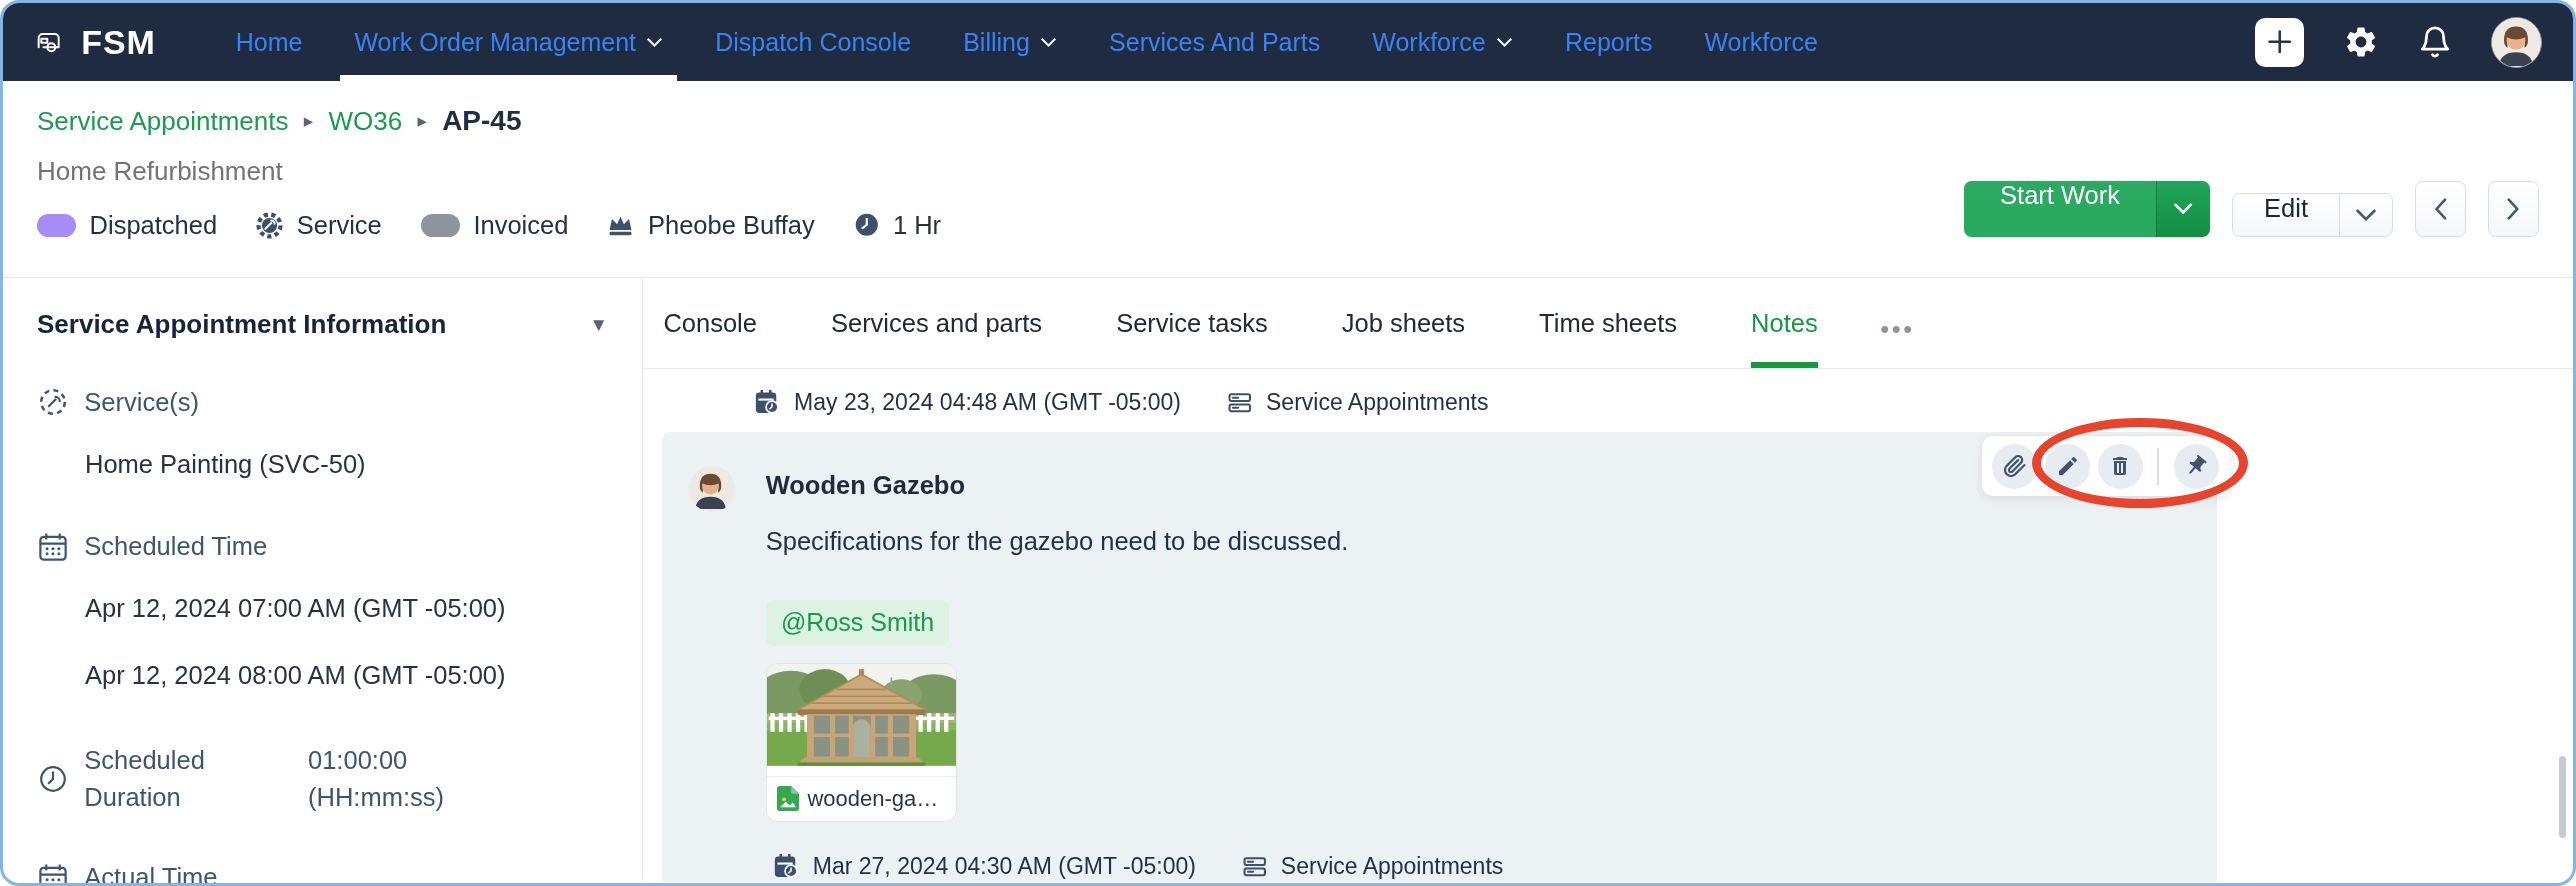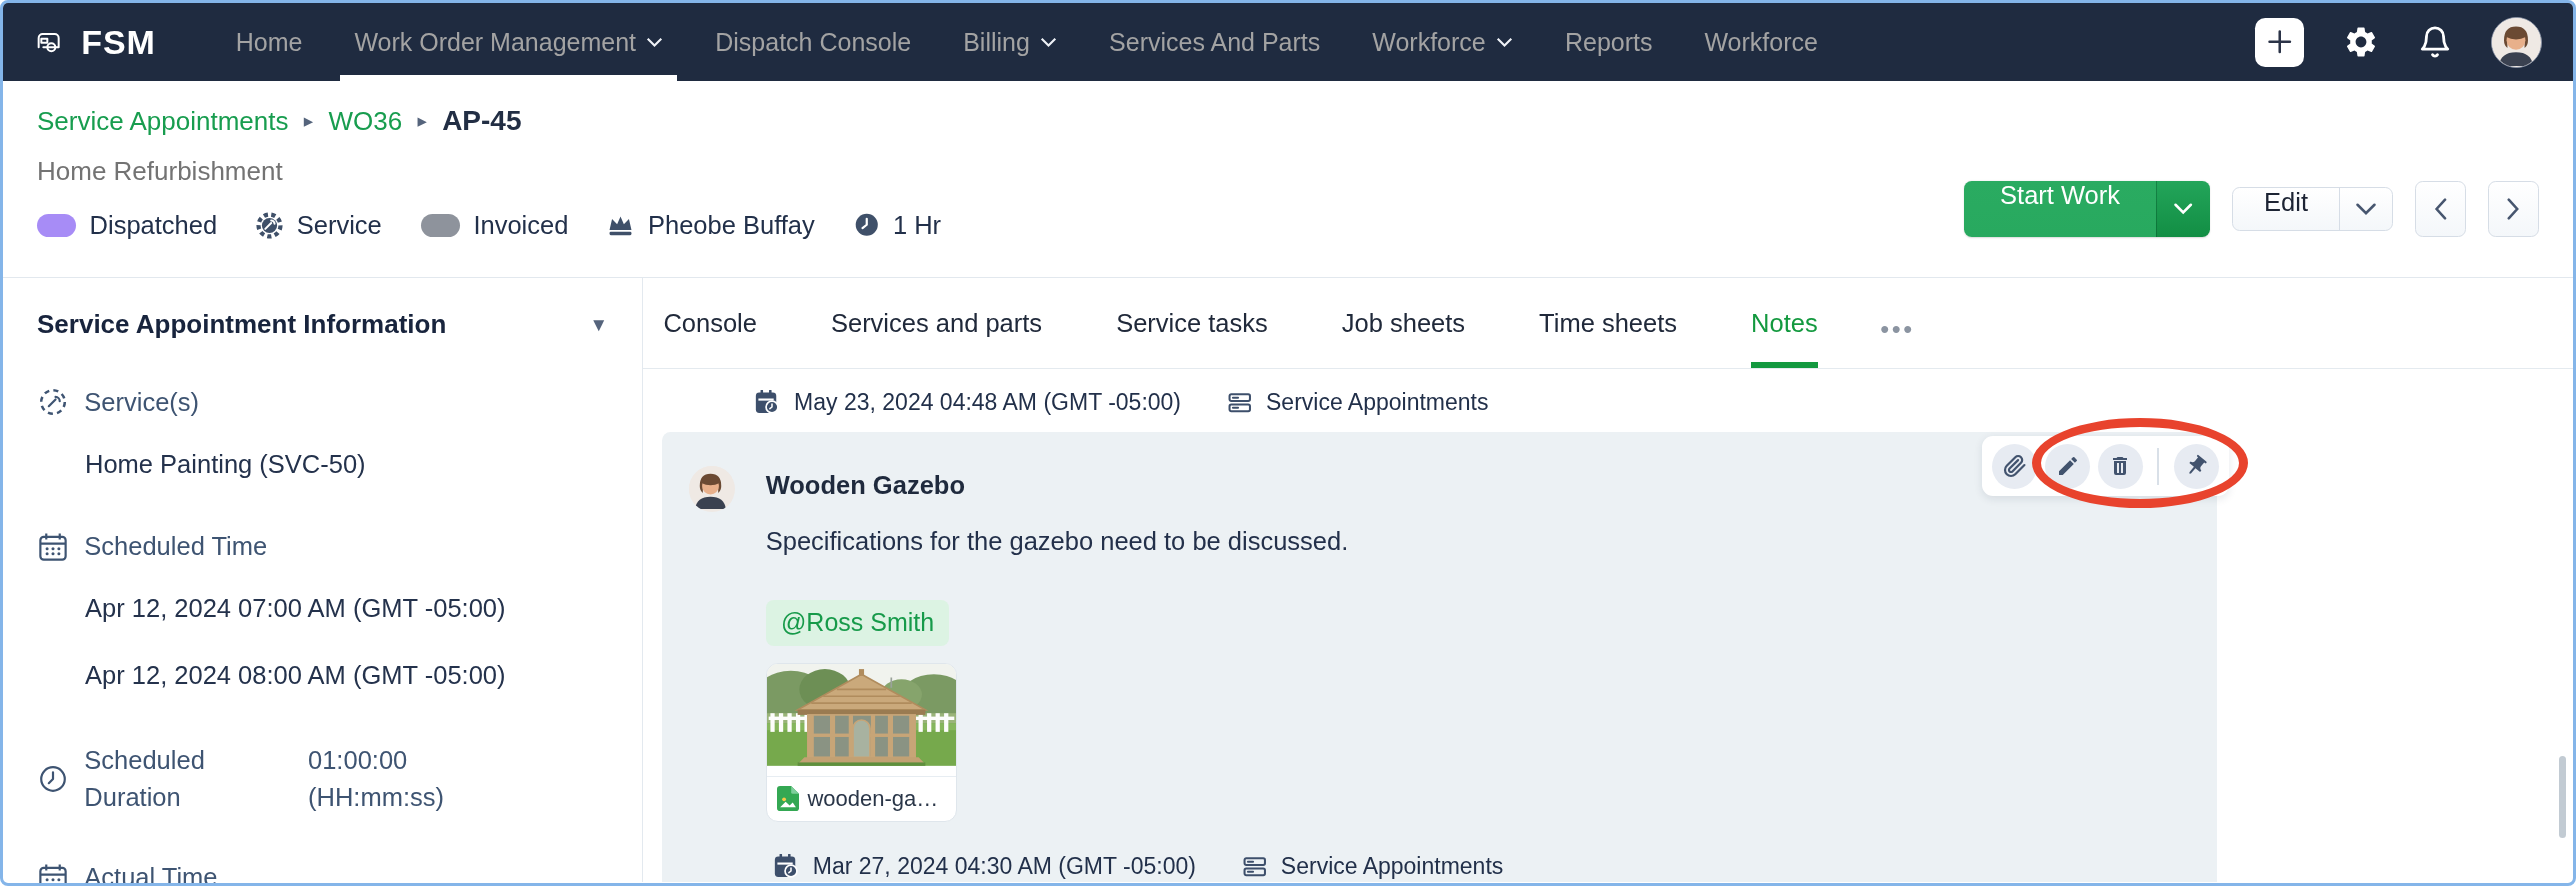--- a/index.html
+++ b/index.html
@@ -1,45 +1,45 @@
 <!DOCTYPE html>
 <html style="font-size:13.6px"><head>
 <meta charset="utf-8">
 <style>
   * { margin:0; padding:0; box-sizing:border-box; }
   html,body { background:#fff; }
   body { font-family:"Liberation Sans", sans-serif; width:2576px; height:886px; }
-  .frame { position:relative; width:2576px; height:886px; border:3.4px solid #84b5e9; border-radius:8px; overflow:hidden; background:#fff; }
+  .frame { position:relative; width:2576px; height:886px; border:3.4px solid #84b5e9; border-radius:19px; overflow:hidden; background:#fff; }
 
   
   .navbar { height:78px; background:#1f2b40; display:flex; align-items:stretch; padding:0 31px; }
   .brand { display:flex; align-items:center; gap:15.3px; margin-right:54px; }
   .brand-text { color:#fff; font-size:34px; font-weight:bold; letter-spacing:0.9px; }
   .nav-items { display:flex; align-items:stretch; }
-  .nav-item { position:relative; display:flex; align-items:center; gap:10.2px; color:#a3a3a3; font-size:25px; padding:0 26px; cursor:pointer; text-decoration:none; }
+  .nav-item { position:relative; display:flex; align-items:center; gap:10.2px; color:#3b82f6; font-size:25px; padding:0 26px; cursor:pointer; text-decoration:none; }
   .nav-item.active::after { content:""; position:absolute; left:12px; right:12px; bottom:0; height:6px; background:#fff; }
   .chev { width:17px; height:10.2px; }
   .nav-right { margin-left:auto; display:flex; align-items:center; gap:39px; }
   .plus-btn { width:49px; height:49px; background:#fff; border-radius:10.2px; border:none; display:flex; align-items:center; justify-content:center; cursor:pointer; }
   .icon-btn { background:none; border:none; cursor:pointer; display:flex; align-items:center; }
   .avatar { width:51px; height:51px; border-radius:50%; overflow:hidden; border:1.7px solid #8a93a5; background:#efe9e4; flex:0 0 auto; }
 
   
   .page-head { position:relative; padding:24px 34px 0 34px; height:197px; border-bottom:1.7px solid #e2e8ee; }
   .breadcrumb { display:flex; align-items:center; gap:15.3px; font-size:26px; }
   .bc-link { color:#189d4f; text-decoration:none; cursor:pointer; }
   .bc-sep { color:#55647c; font-size:18.7px; }
   .bc-current { color:#222e44; font-weight:bold; font-size:28px; }
   .page-title { margin-top:18.7px; font-size:26px; color:#737373; }
   .badges-row { margin-top:24px; display:flex; align-items:center; font-size:25.5px; color:#22304a; }
   .badge-item { display:flex; align-items:center; gap:13.6px; margin-right:39px; }
   .pill { width:39px; height:23px; border-radius:12px; }
   .pill.purple { background:#a78cf6; }
   .pill.gray { background:#8e939c; }
-  .head-actions { position:absolute; right:34px; top:100px; display:flex; align-items:center; gap:22px;padding-left:40px; }
+  .head-actions { position:absolute; right:34px; top:100px; display:flex; align-items:flex-end; gap:22px;padding-left:40px; }
   .split-green { display:flex; height:56px; border-radius:7.7px; overflow:hidden; box-shadow:0 0.9px 1.7px rgba(0,0,0,.15); }
   .split-green .main { background:linear-gradient(180deg,#2aab61,#159549); color:#fff; font-size:25.5px; border:none; padding:0 36px; cursor:pointer; font-family:inherit; }
   .split-green .drop { background:linear-gradient(180deg,#23a55a,#128e44); border:none; border-left:0.9px solid rgba(0,70,35,.35); width:54px; display:flex; align-items:center; justify-content:center; cursor:pointer; }
   .split-white { display:flex; height:44px; border-radius:7.7px; border:1.7px solid #d6dde6; background:linear-gradient(180deg,#ffffff,#f4f7fa); overflow:hidden; }
   .split-white .main { background:none; border:none; font-size:25.5px; color:#1d2434; padding:0 31px; cursor:pointer; font-family:inherit; }
   .split-white .drop { border:none; border-left:1.7px solid #d6dde6; background:none; width:53px; display:flex; align-items:center; justify-content:center; cursor:pointer; }
   .nav-arrow { width:51px; height:56px; border-radius:7.7px; border:1.7px solid #d6dde6; background:linear-gradient(180deg,#ffffff,#f4f7fa); display:flex; align-items:center; justify-content:center; cursor:pointer; }
 
   
   .main { display:flex; height:604px; }

